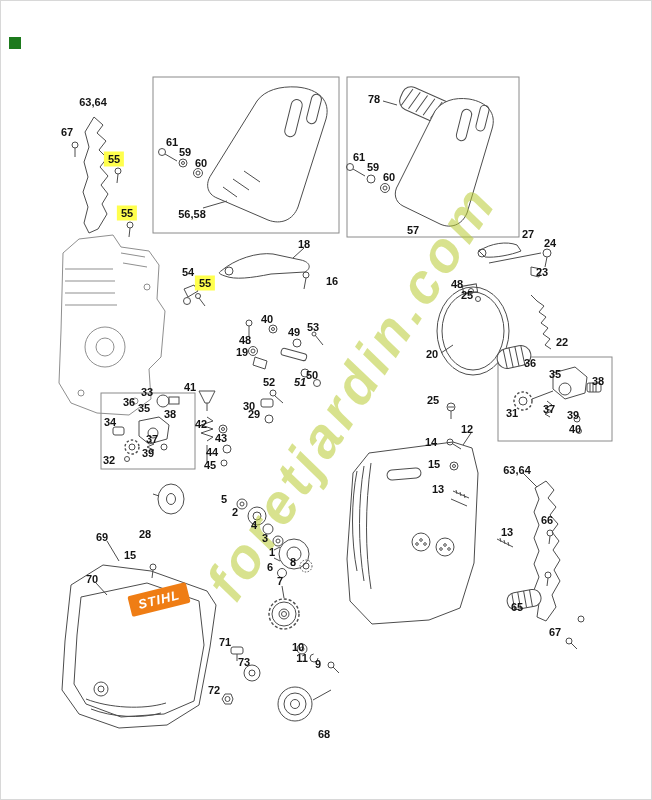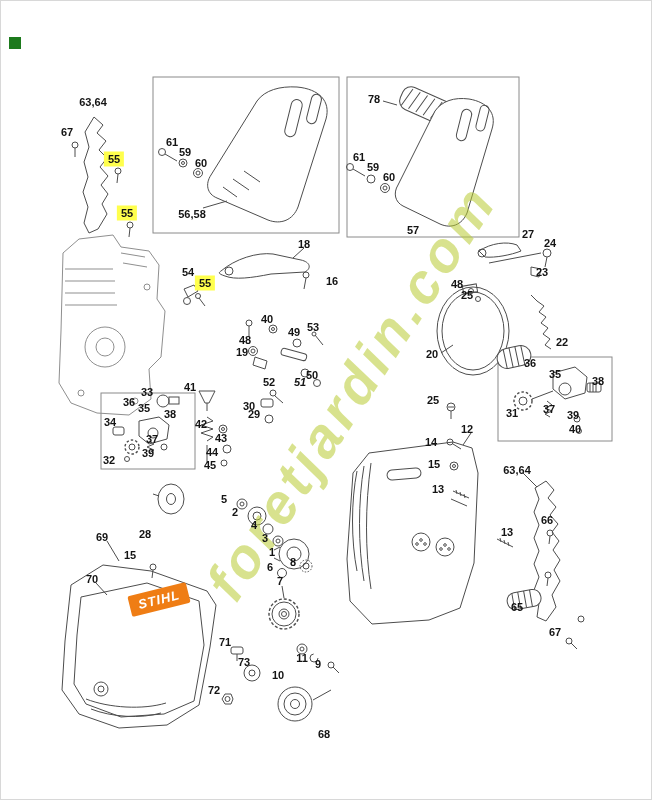--- a/index.html
+++ b/index.html
@@ -359,19 +359,19 @@
       <div class="part-label" style="left: 546px; top: 519px; text-align: center;">66</div>
       <div class="part-label" style="left: 506px; top: 531px;">13</div>
       <div class="part-label" style="left: 516px; top: 606px;">65</div>
       <div class="part-label" style="left: 554px; top: 631px;">67</div>
       <div class="part-label" style="left: 101px; top: 536px;">69</div>
       <div class="part-label" style="left: 91px; top: 578px;">70</div>
       <div class="part-label" style="left: 129px; top: 554px;">15</div>
       <div class="part-label" style="left: 224px; top: 641px;">71</div>
       <div class="part-label" style="left: 243px; top: 661px;">73</div>
       <div class="part-label" style="left: 213px; top: 689px;">72</div>
-      <div class="part-label" style="left: 277px; top: 646px; margin-top: 28px;">10</div>
+      <div class="part-label" style="left: 297px; top: 646px;">10</div>
       <div class="part-label" style="left: 301px; top: 657px;">11</div>
       <div class="part-label" style="left: 317px; top: 663px;">9</div>
       <div class="part-label" style="left: 323px; top: 689px; margin-top: 44px;">68</div>
     </div>
 
 </div>
 
 </body></html>

